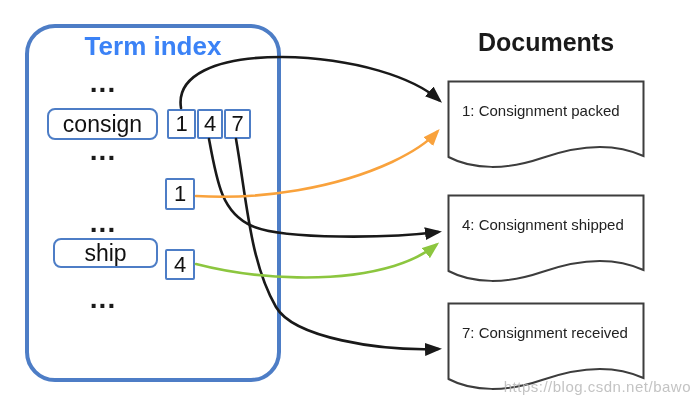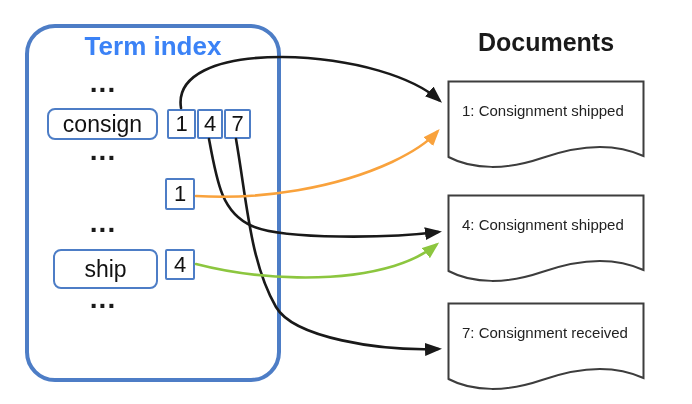--- a/index.html
+++ b/index.html
@@ -48,32 +48,32 @@
   <div class="pbox" style="left:167px;top:109px;width:29px;height:30px;">1</div>
   <div class="pbox" style="left:197px;top:109px;width:26px;height:30px;">4</div>
   <div class="pbox" style="left:224px;top:109px;width:27px;height:30px;">7</div>
 
   <div class="dots dots2">...</div>
 
   <div class="pbox" style="left:165px;top:178px;width:30px;height:32px;">1</div>
 
   <div class="dots dots3">...</div>
 
-  <div class="tbox" style="left:53px;top:249px;width:105px;height:40px;">ship</div>
+  <div class="tbox" style="left:53px;top:238px;width:105px;height:30px;">ship</div>
   <div class="pbox" style="left:165px;top:249px;width:30px;height:31px;">4</div>
 
   <div class="dots dots4">...</div>
 
   <div class="docs-title">Documents</div>
 
   <div class="doc doc1">
     <svg width="198" height="92" viewBox="0 0 198 92">
       <path class="doc-shape" d="M 1.5 1.5 L 196.5 1.5 L 196.5 76 C 164 61 129 66 95 78 C 60 90 26 90 1.5 77 Z"></path>
     </svg>
-    <div class="doc-label">1: Consignment shipped</div>
+    <div class="doc-label">1: Consignment packed</div>
   </div>
 
   <div class="doc doc4">
     <svg width="198" height="92" viewBox="0 0 198 92">
       <path class="doc-shape" d="M 1.5 1.5 L 196.5 1.5 L 196.5 76 C 164 61 129 66 95 78 C 60 90 26 90 1.5 77 Z"></path>
     </svg>
     <div class="doc-label">4: Consignment shipped</div>
   </div>
 
   <div class="doc doc7">
@@ -95,13 +95,14 @@
         <path d="M0,0 L17,6.5 L0,13 Z" fill="#8cc63f"></path>
       </marker>
     </defs>
     <path class="arrow" d="M 181 108 C 176 76 214 57 282 57 C 356 58 414 78 439 100" marker-end="url(#ah-black)" stroke="#191919"></path>
     <path class="arrow" d="M 209 139 C 217 183 222 213 252 226 C 285 240 390 238 438 232" marker-end="url(#ah-black)" stroke="#191919"></path>
     <path class="arrow" d="M 236 139 C 247 202 250 262 276 307 C 294 338 380 351 438 349" marker-end="url(#ah-black)" stroke="#191919"></path>
     <path class="arrow" d="M 196 196 C 262 200 336 188 392 162 C 415 151 428 142 437 132" marker-end="url(#ah-orange)" stroke="#f9a23c"></path>
     <path class="arrow" d="M 196 264 C 258 280 338 283 394 266 C 413 260 426 253 436 245" marker-end="url(#ah-green)" stroke="#8cc63f"></path>
   </svg>
 
+  <div class="watermark">https://blog.csdn.net/bawo</div>
 </div>
 
 </body></html>

